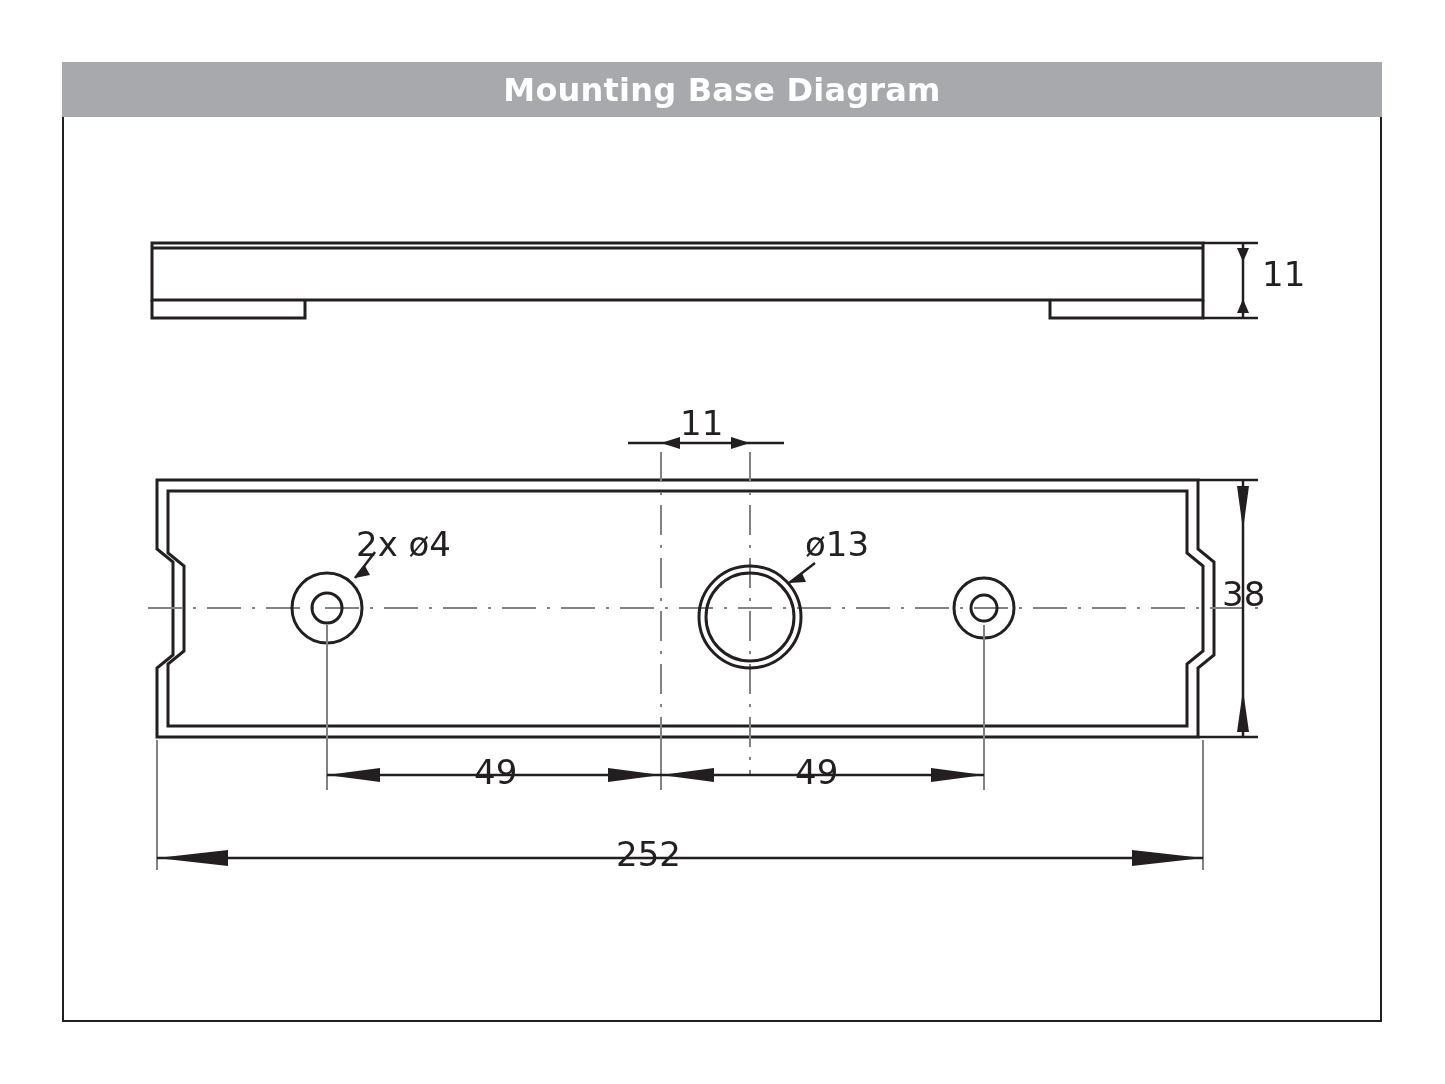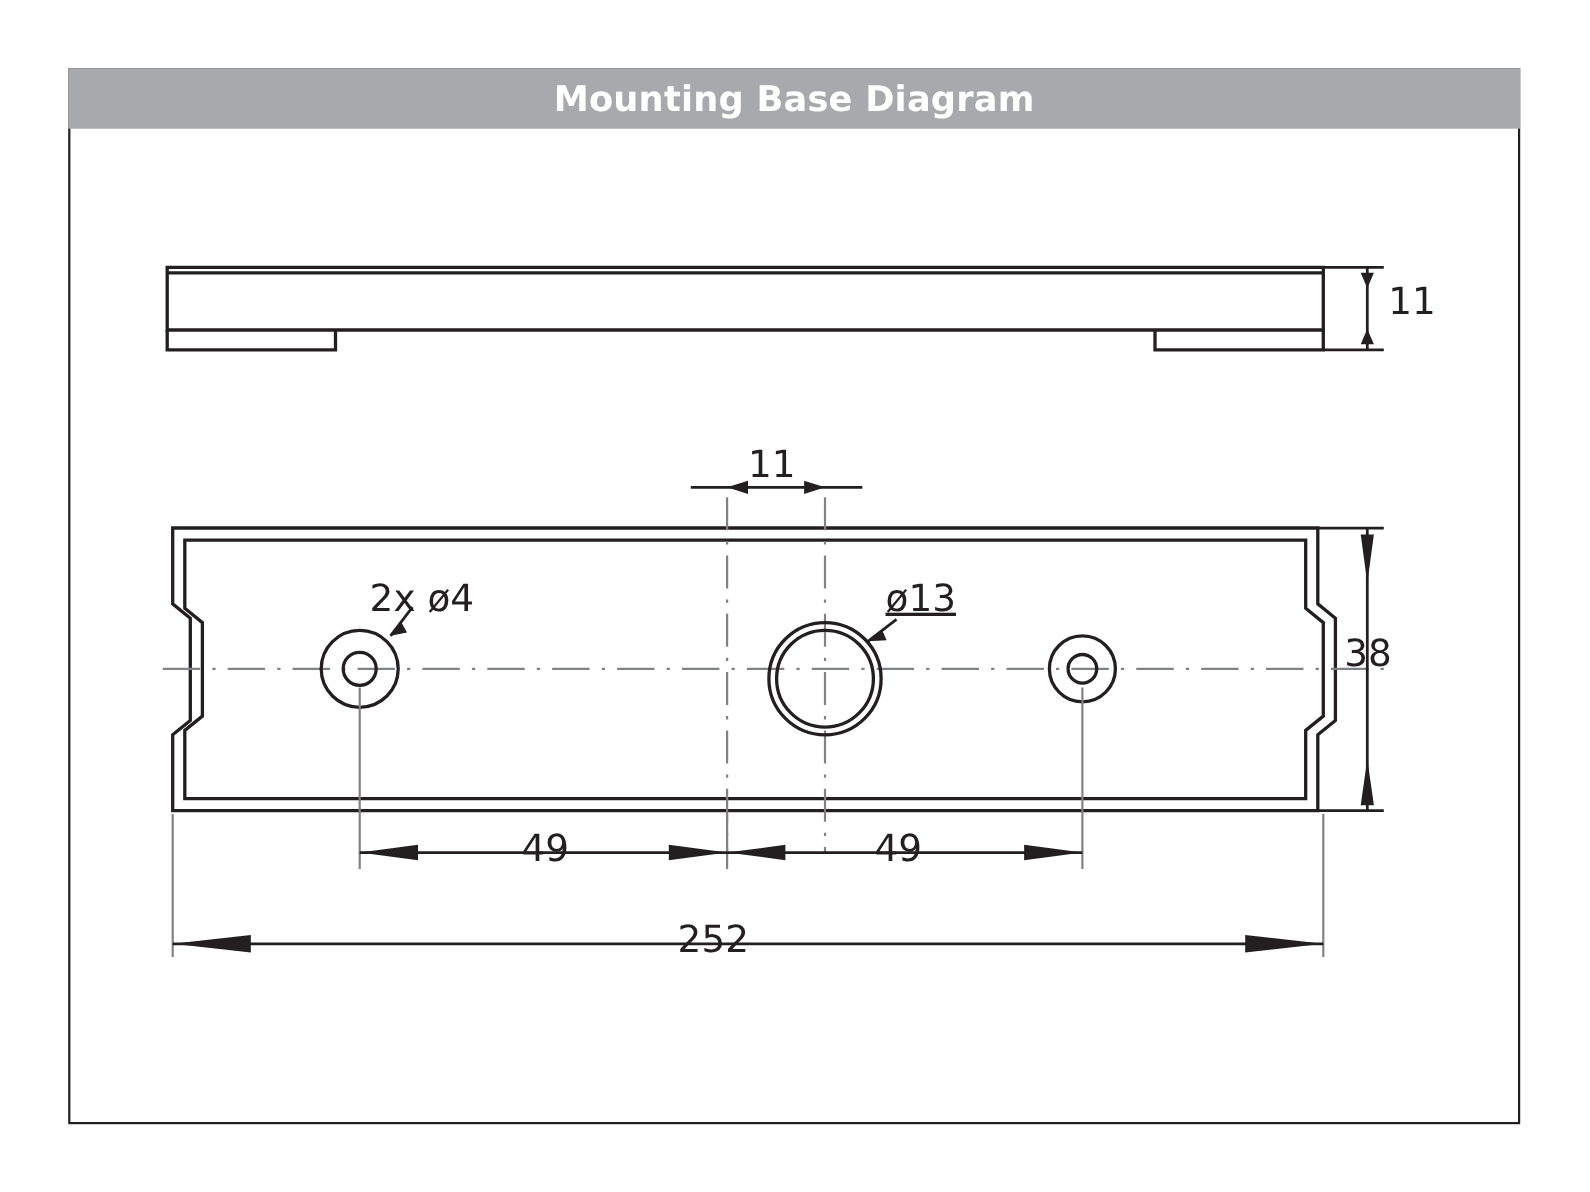--- a/index.html
+++ b/index.html
@@ -214,20 +214,20 @@
       <g fill="#231f20" stroke="none">
         <polygon points="157,858 228,850 228,866"></polygon>
         <polygon points="1203,858 1132,850 1132,866"></polygon>
       </g>
 
     </g>
   </svg>
 
   <div class="lbl" style="left:1262px; top:254px;">11</div>
   <div class="lbl" style="left:680px; top:403px;">11</div>
-  <div class="lbl" style="left:336px; top:524px;text-align:right;">2x ø4</div>
-  <div class="lbl" style="left:805px; top:524px;text-decoration:underline;">ø13</div>
+  <div class="lbl" style="left:356px; top:524px;text-align:right;">2x ø4</div>
+  <div class="lbl" style="left:805px; top:524px;">ø13</div>
   <div class="lbl" style="left:474px; top:752px;">49</div>
   <div class="lbl" style="left:795px; top:752px;">49</div>
   <div class="lbl" style="left:1222px; top:574px;">38</div>
   <div class="lbl" style="left:616px; top:834px;">252</div>
 
 </div>
 
 </body></html>

